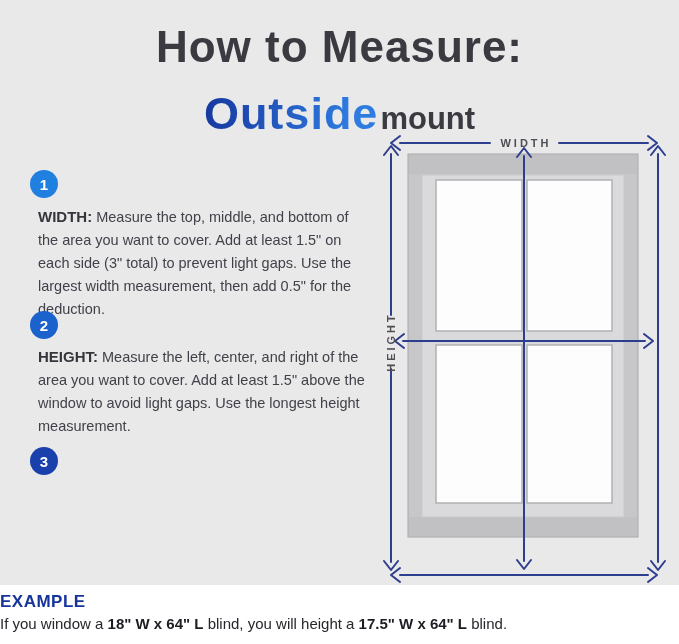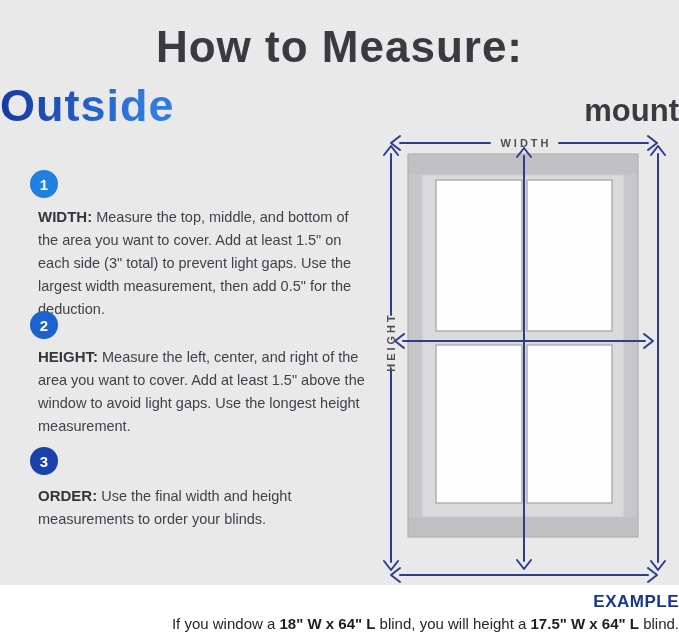--- a/index.html
+++ b/index.html
@@ -4,21 +4,21 @@
 <style>
   html,body{margin:0;padding:0;background:#fff;}
   .canvas{
     position:relative;width:679px;height:644px;overflow:hidden;
     background:#e9e9ea;
     font-family:"Liberation Sans",sans-serif;
   }
   
   .title{position:absolute;top:22px;left:0;width:100%;text-align:center;}
   .title-line1{font-size:44px;font-weight:700;letter-spacing:1px;color:#3a3a40;}
-  .title-line2{display:flex;justify-content:space-between;align-items:baseline;gap:2px;margin-top:8px;}
+  .title-line2{display:flex;justify-content:center;align-items:baseline;gap:2px;margin-top:16px;}
   .hl{
     font-size:45px;font-weight:800;letter-spacing:1px;
     background:linear-gradient(92deg,#16389f 0%,#2f7ce0 85%);
     -webkit-background-clip:text;background-clip:text;color:transparent;
   }
   .suffix{font-size:31px;font-weight:700;color:#3a3a40;}
   
   .step-badge{
     position:absolute;width:28px;height:28px;border-radius:50%;
     display:flex;align-items:center;justify-content:center;
@@ -33,21 +33,21 @@
   #text-1{left:38px;top:205px;}
   #badge-2{left:30px;top:311px;}
   #text-2{left:38px;top:345px;}
   #badge-3{left:30px;top:447px;}
   #text-3{left:38px;top:484px;}
   
   .diagram{position:absolute;left:370px;top:125px;width:300px;height:460px;}
   
   .example{
     position:absolute;left:0;bottom:0;width:100%;height:59px;
-    background:#ffffff;text-align:right;
+    background:#ffffff;text-align:left;
   }
   .example h3{margin:7px 0 3px;font-size:17px;font-weight:700;letter-spacing:.5px;color:#17349b;}
   .example p{margin:0;font-size:15px;color:#26262c;}
   .example b{color:#1c1c22;}
 </style>
 </head>
 <body>
 
 <div class="canvas">
 
@@ -71,24 +71,20 @@
     <span>2</span>
   </div>
   <p id="text-2" class="step-text">
     <strong>HEIGHT:</strong>
     <span>Measure the left, center, and right of the area you want to cover. Add at least 1.5" above the window to avoid light gaps. Use the longest height measurement.</span>
   </p>
 
   <div id="badge-3" class="step-badge" style="background-color: rgb(26, 65, 171);">
     <span>3</span>
   </div>
-  <p id="text-3" class="step-text">
-    <strong>ORDER:</strong>
-    <span>Use the final width and height measurements to order your blinds.</span>
-  </p>
 
   <div class="diagram">
     <svg width="300" height="460" viewBox="0 0 300 460" xmlns="http://www.w3.org/2000/svg">
 
       <g>
         <rect x="38" y="29" width="230" height="383" fill="#c7c7c9" stroke="#a8a8aa"></rect>
         <rect x="39" y="30" width="228" height="19" fill="#c1c1c3"></rect>
         <rect x="39" y="392" width="228" height="19" fill="#c1c1c3"></rect>
         <rect x="52" y="50" width="202" height="342" fill="#dadadc" stroke="#c9c9cb"></rect>
         <rect x="66" y="55" width="86" height="151" fill="#fdfdfe" stroke="#b1b1b3" stroke-width="1.5"></rect>

